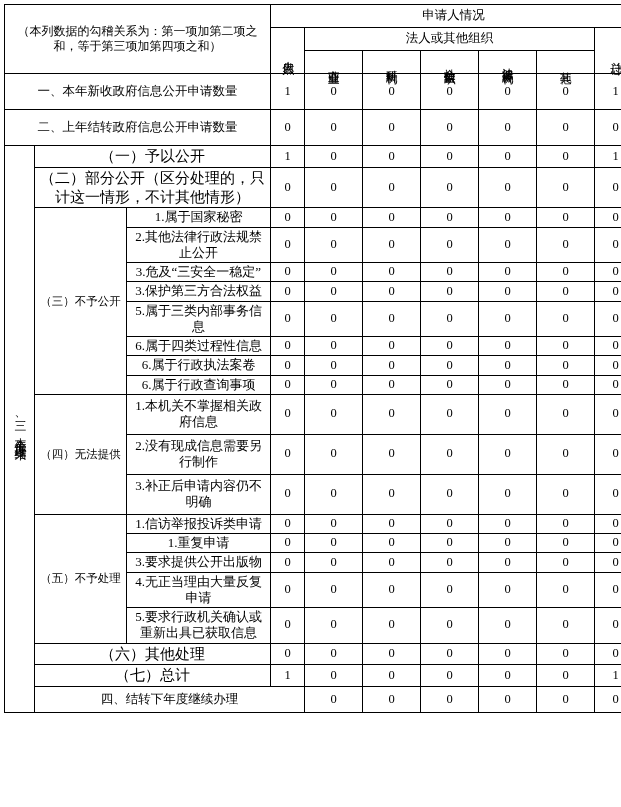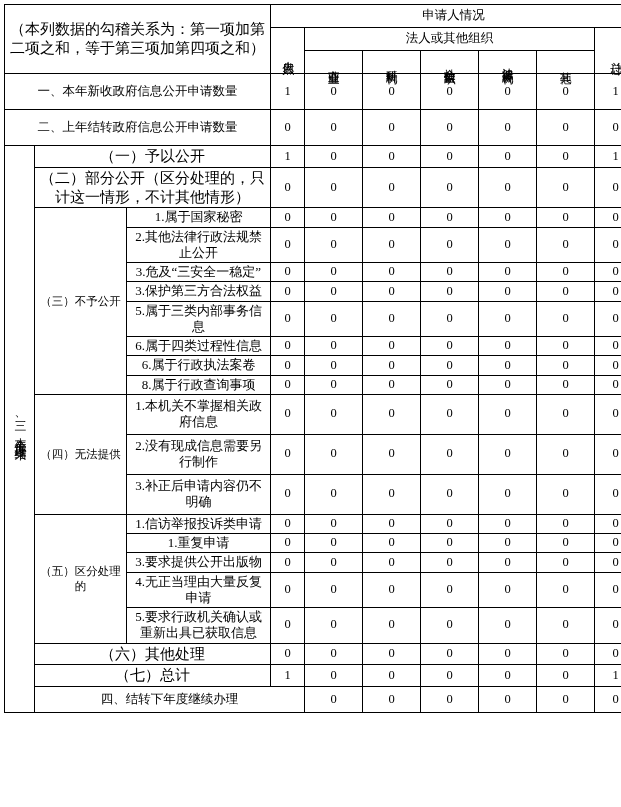--- a/index.html
+++ b/index.html
@@ -54,21 +54,21 @@
     text-orientation: upright;
     letter-spacing: 2px;
     line-height: 1.15;
     margin: 0 auto;
     display: inline-block;
     white-space: nowrap;
   }
   .note-cell {
     text-align: left;
     padding: 4px 6px;
-    font-size: 15px;
+    font-size: 12px;
     line-height: 1.55;
   }
   .row-label {
     text-align: left;
     padding-left: 4px;
     font-size: 12.5px;
     line-height: 1.5;
   }
   .sub-label {
     text-align: left;
@@ -268,21 +268,21 @@
         <td class="item-label">6.属于行政执法案卷</td>
         <td class="num">0</td>
         <td class="num">0</td>
         <td class="num">0</td>
         <td class="num">0</td>
         <td class="num">0</td>
         <td class="num">0</td>
         <td class="num">0</td>
       </tr>
       <tr style="height:19px;">
-        <td class="item-label">8.属于行政查询事项</td>
+        <td class="item-label">6.属于行政查询事项</td>
         <td class="num">0</td>
         <td class="num">0</td>
         <td class="num">0</td>
         <td class="num">0</td>
         <td class="num">0</td>
         <td class="num">0</td>
         <td class="num">0</td>
       </tr>
 
       <tr style="height:40px;">
@@ -311,21 +311,21 @@
         <td class="num">0</td>
         <td class="num">0</td>
         <td class="num">0</td>
         <td class="num">0</td>
         <td class="num">0</td>
         <td class="num">0</td>
         <td class="num">0</td>
       </tr>
 
       <tr style="height:19px;">
-        <td rowspan="5" colspan="2" class="grp-label">（五）区分处理的</td>
+        <td rowspan="5" colspan="2" class="grp-label">（五）不予处理</td>
         <td class="item-label">1.信访举报投诉类申请</td>
         <td class="num">0</td>
         <td class="num">0</td>
         <td class="num">0</td>
         <td class="num">0</td>
         <td class="num">0</td>
         <td class="num">0</td>
         <td class="num">0</td>
       </tr>
       <tr style="height:19px;">

